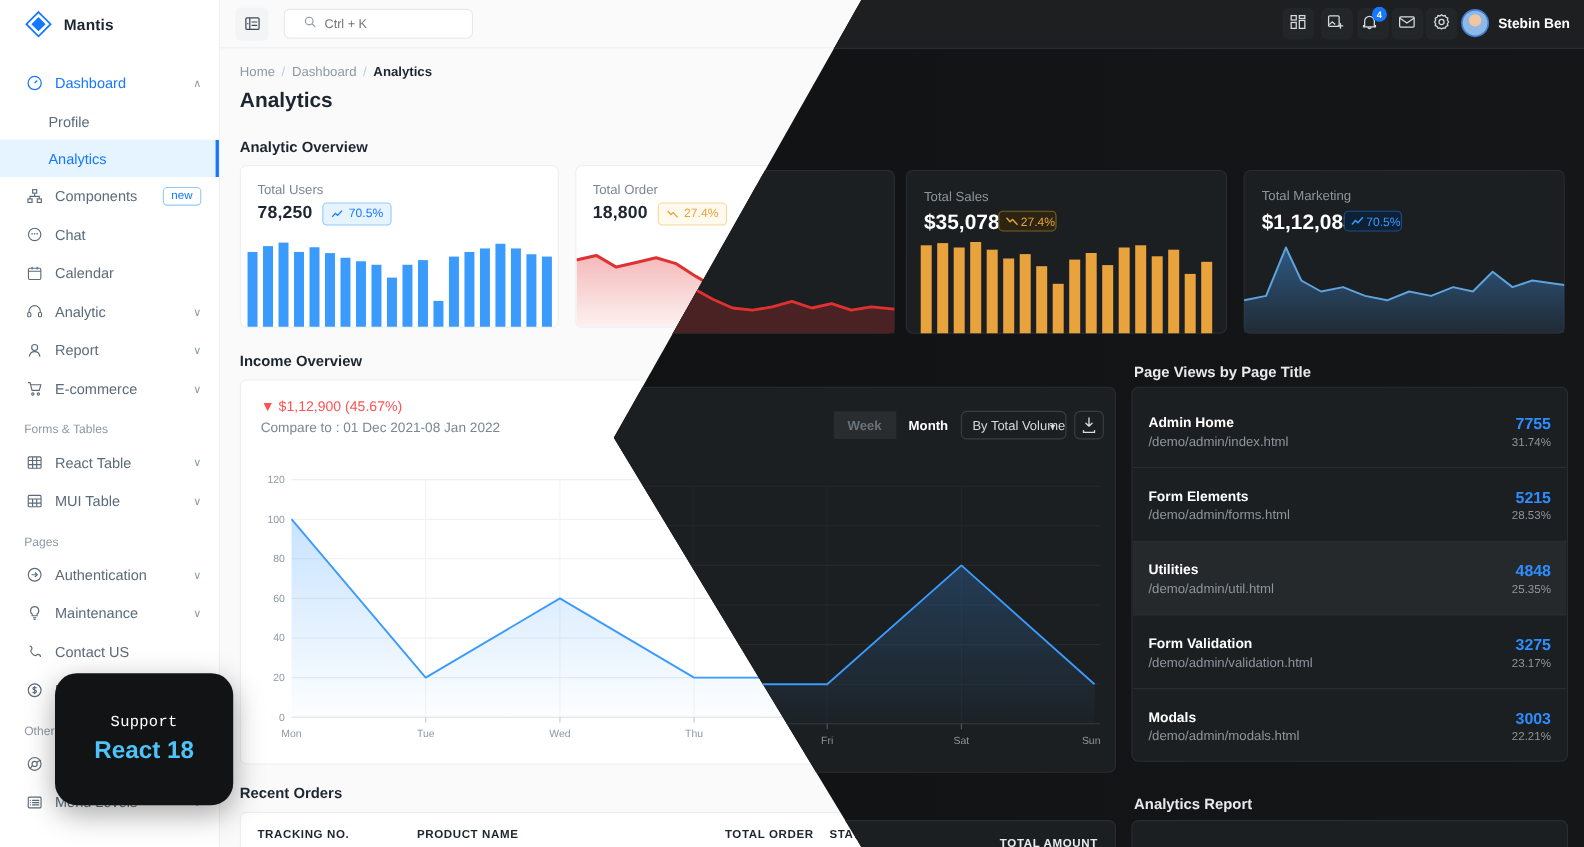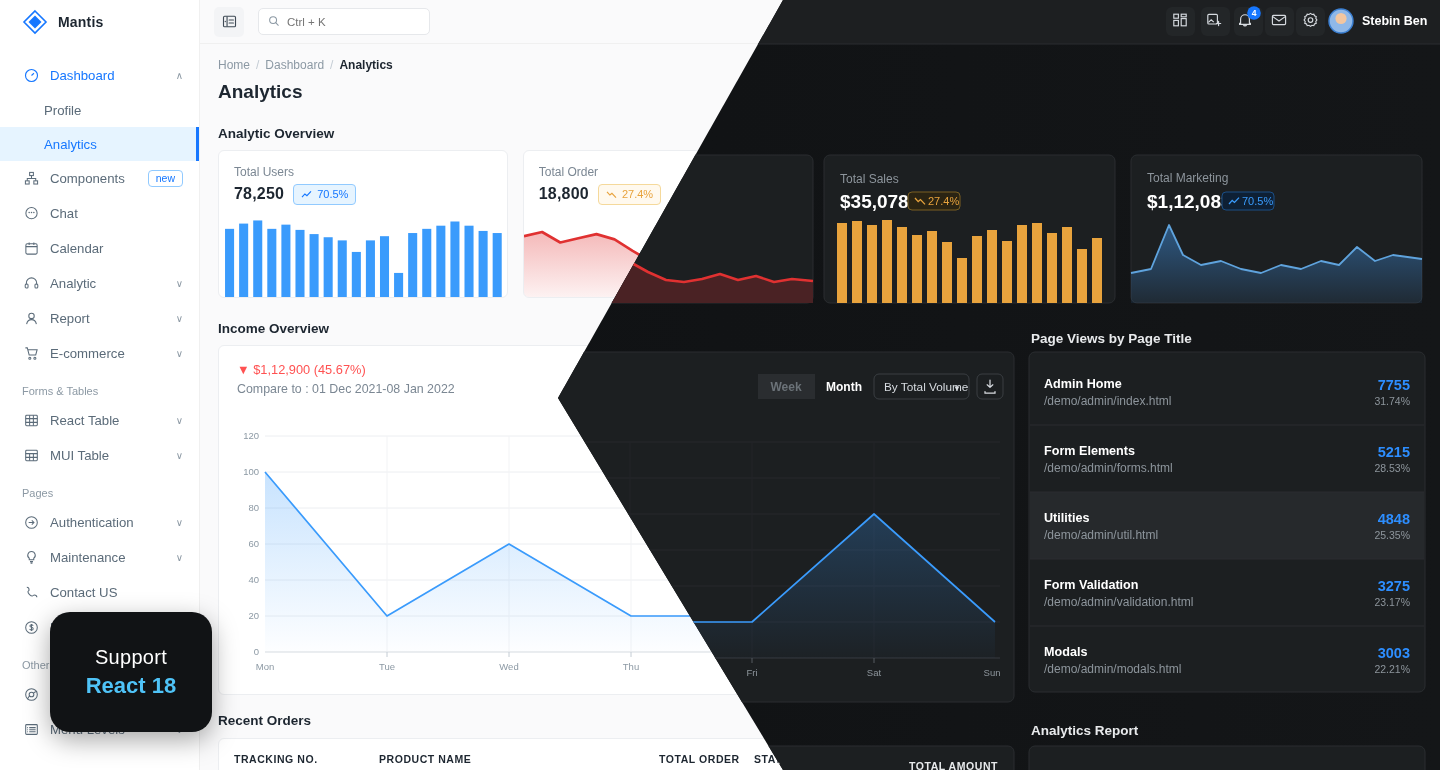--- a/index.html
+++ b/index.html
@@ -50,21 +50,21 @@
     background: #fafafb; border-bottom: 1px solid #f0f0f0;
     display: flex; align-items: center; padding: 0 14px; z-index: 4;
   }
   .hamburger {
     width: 30px; height: 30px; border-radius: 5px; background: #f3f4f6;
     display: flex; align-items: center; justify-content: center; cursor: pointer;
   }
   .searchbox {
     margin-left: 14px; width: 172px; height: 27px; border: 1px solid #e6e8eb;
     border-radius: 5px; display: flex; align-items: center; gap: 7px;
-    padding: 0 9px; background: #fff;
+    padding: 0 17px; background: #fff;
   }
   .searchbox input {
     border: none; outline: none; font-size: 11.5px; color: #8c99a4;
     background: transparent; width: 100%; font-family: inherit;
   }
   .header-right { margin-left: auto; display: flex; align-items: center; gap: 4px; }
   .hicon {
     width: 31px; height: 31px; border-radius: 6px; display: flex;
     align-items: center; justify-content: center; cursor: pointer; position: relative;
   }
@@ -157,21 +157,21 @@
   
   .overlay { position: absolute; inset: 0; z-index: 50; pointer-events: none; }
 
   
   .support {
     position: absolute; left: 50px; top: 612px; width: 162px; height: 120px;
     background: #111315; border-radius: 20px; z-index: 60;
     display: flex; flex-direction: column; align-items: center; justify-content: center;
     box-shadow: 0 8px 26px rgba(0,0,0,.35);
   }
-  .support .s1 { color: #fff; font-size: 20px; font-weight: 400; letter-spacing: .3px; }
+  .support .s1 { color: #fff; font-size: 14px; font-weight: 400; letter-spacing: .3px; font-family: Liberation Mono, monospace; }
   .support .s2 { color: #4fc3f7; font-size: 22px; font-weight: 700; margin-top: 4px; }
 </style>
 </head>
 <body>
 
 <div id="root">
 
   <aside class="sidebar">
     <div class="brand">
       <span class="brand-logo">

